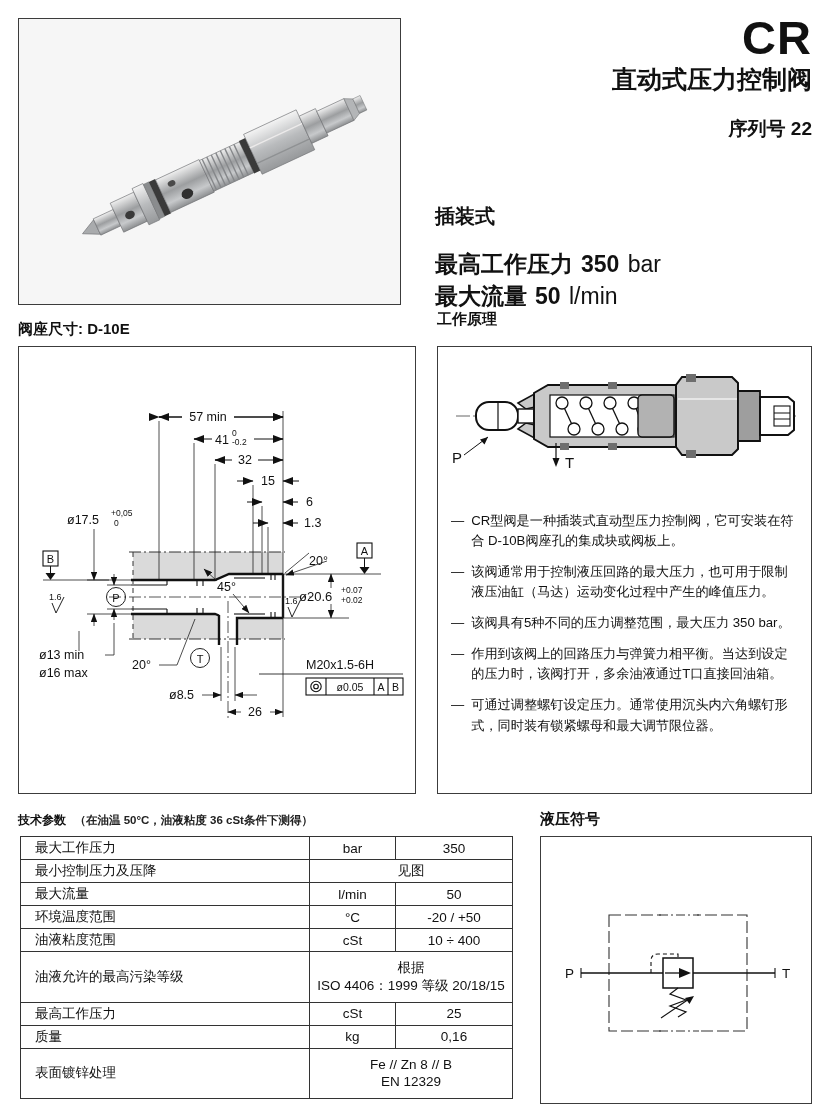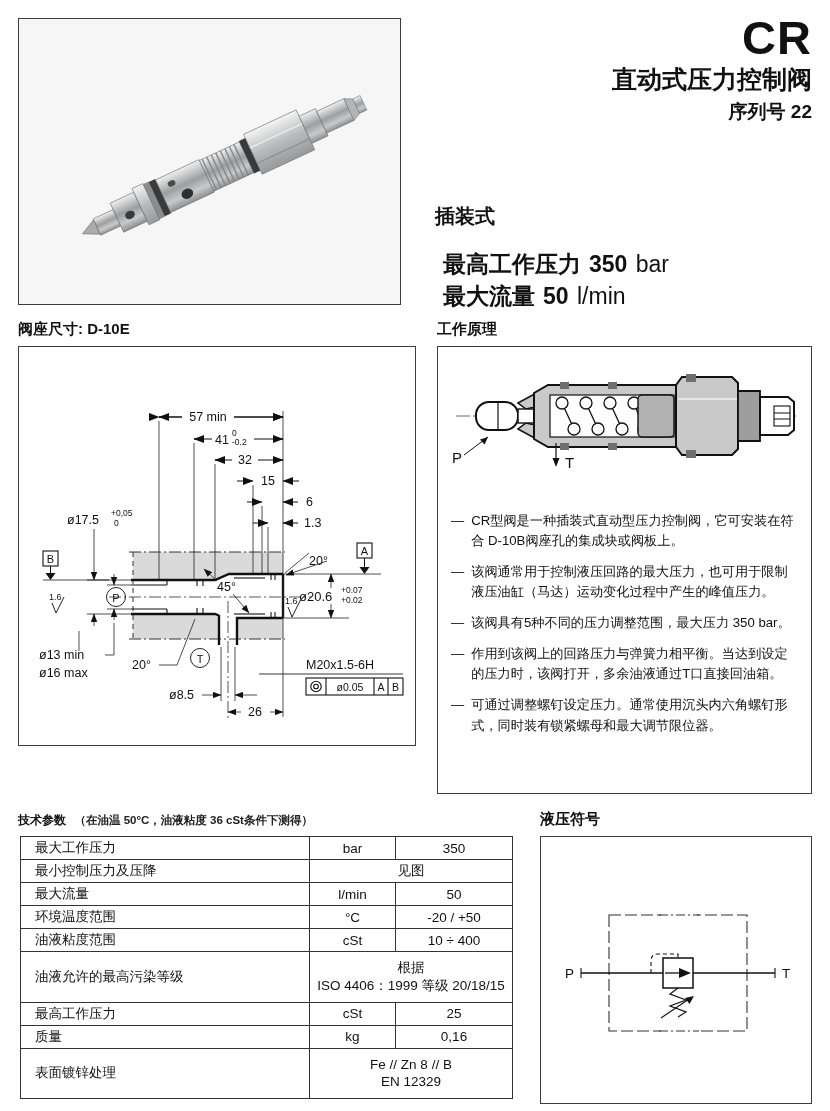--- a/index.html
+++ b/index.html
@@ -11,33 +11,33 @@
   }
   .box { position:absolute; border:1px solid #3c3c3c; background:#fff; }
 
   
   #photo-box { left:18px; top:18px; width:383px; height:287px; background:#f7f7f7; }
 
   
   #title-block { position:absolute; right:18px; top:14px; text-align:right; }
   #title-model { font-size:47px; font-weight:bold; line-height:1.02; letter-spacing:1px; }
   #title-sub   { font-size:25px; font-weight:bold; margin-top:1px; }
-  #title-series{ font-size:19px; font-weight:bold; margin-top:3px; }
+  #title-series{ font-size:19px; font-weight:bold; margin-top:20px; }
 
   
   #type-label { position:absolute; left:435px; top:203px; font-size:20px; font-weight:bold; }
-  #spec-block { position:absolute; left:435px; top:249px; font-size:23px; font-weight:bold; line-height:1.38;margin-left:8px; }
+  #spec-block { position:absolute; left:435px; top:249px; font-size:23px; font-weight:bold; line-height:1.38; }
   #spec-block .unit { font-weight:normal; }
   #spec-block .v { margin:0 2px 0 8px; }
 
   .section-label { position:absolute; font-size:15px; font-weight:bold; }
   #seat-label { left:18px; top:320px; }
-  #principle-label { left:437px; top:320px; }
-
-  #seat-box { left:18px; top:346px; width:398px; height:400px; }
+  #principle-label { left:437px; top:310px; }
+
+  #seat-box { left:18px; top:346px; width:398px; height:448px; }
   #principle-box { left:437px; top:346px; width:375px; height:448px; }
 
   #bullets { list-style:none; padding:6px 12px 0 13px; }
   #bullets li { display:flex; gap:7px; margin-bottom:11px; font-size:13.2px; line-height:1.52; }
   #bullets .dash { flex:0 0 auto; }
 
   
   #params-header { position:absolute; left:18px; top:810px; }
   #params-header .h { font-size:12px; font-weight:bold; }
   #params-header .note { font-size:11.5px; font-weight:bold; color:#222; margin-left:4px; }

